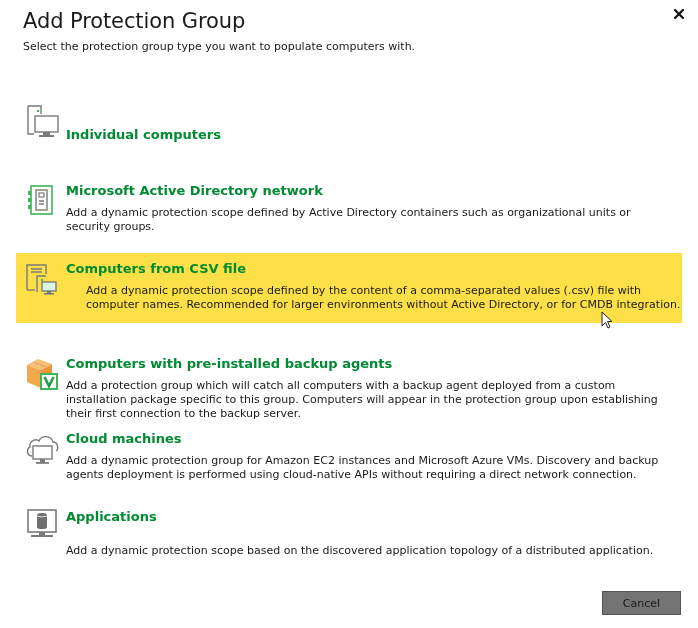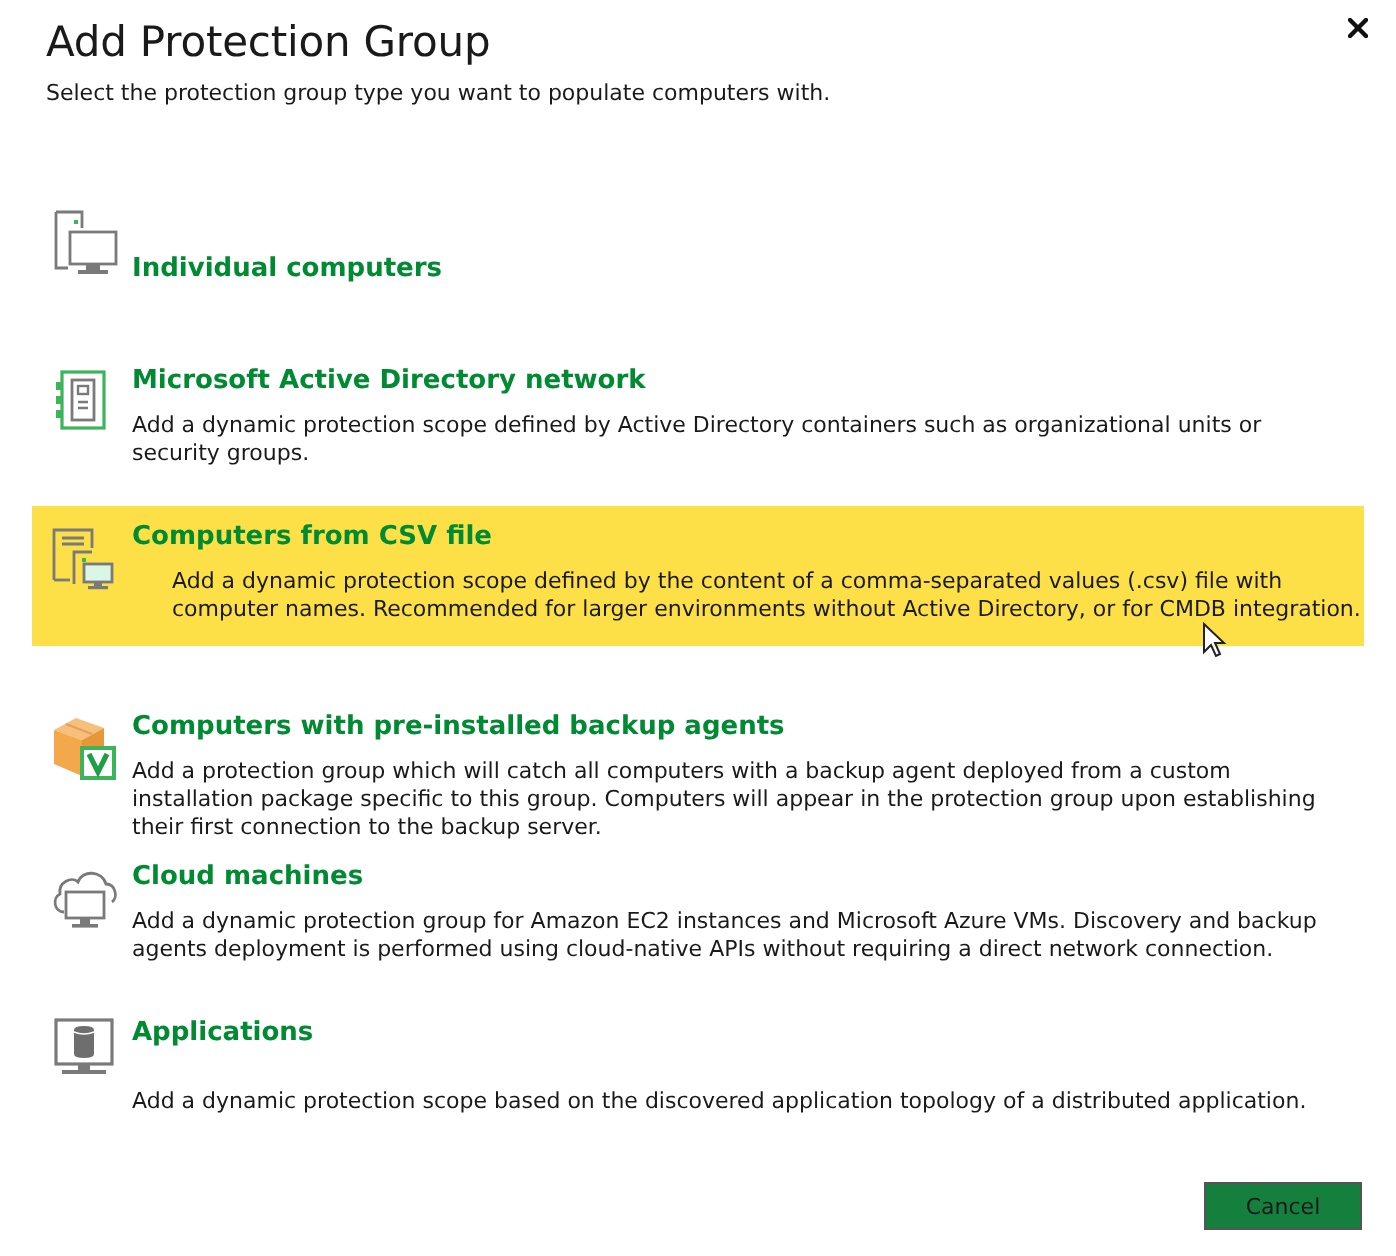--- a/index.html
+++ b/index.html
@@ -34,21 +34,21 @@
       position: absolute; left: 50px;
       font-size: 13px; font-weight: bold; color: #008a32; white-space: nowrap;
     }
     .option .opt-desc {
       position: absolute; left: 50px; width: 610px;
       font-size: 11px; line-height: 14px; color: #1a1a1a;
     }
 
     .cancel-btn {
       position: absolute; left: 602px; top: 591px; width: 79px; height: 24px;
-      border: 1px solid #555; background: #15803d;
+      border: 1px solid #555; background: #737373;
       font-family: "DejaVu Sans", "Liberation Sans", sans-serif;
       font-size: 11px; color: #1a1a1a; cursor: pointer;
       display: flex; align-items: center; justify-content: center;
     }
 
     .cursor { position: absolute; left: 601px; top: 311px; width: 14px; height: 20px; pointer-events: none; }
   </style>
 </head>
 <body>
 

